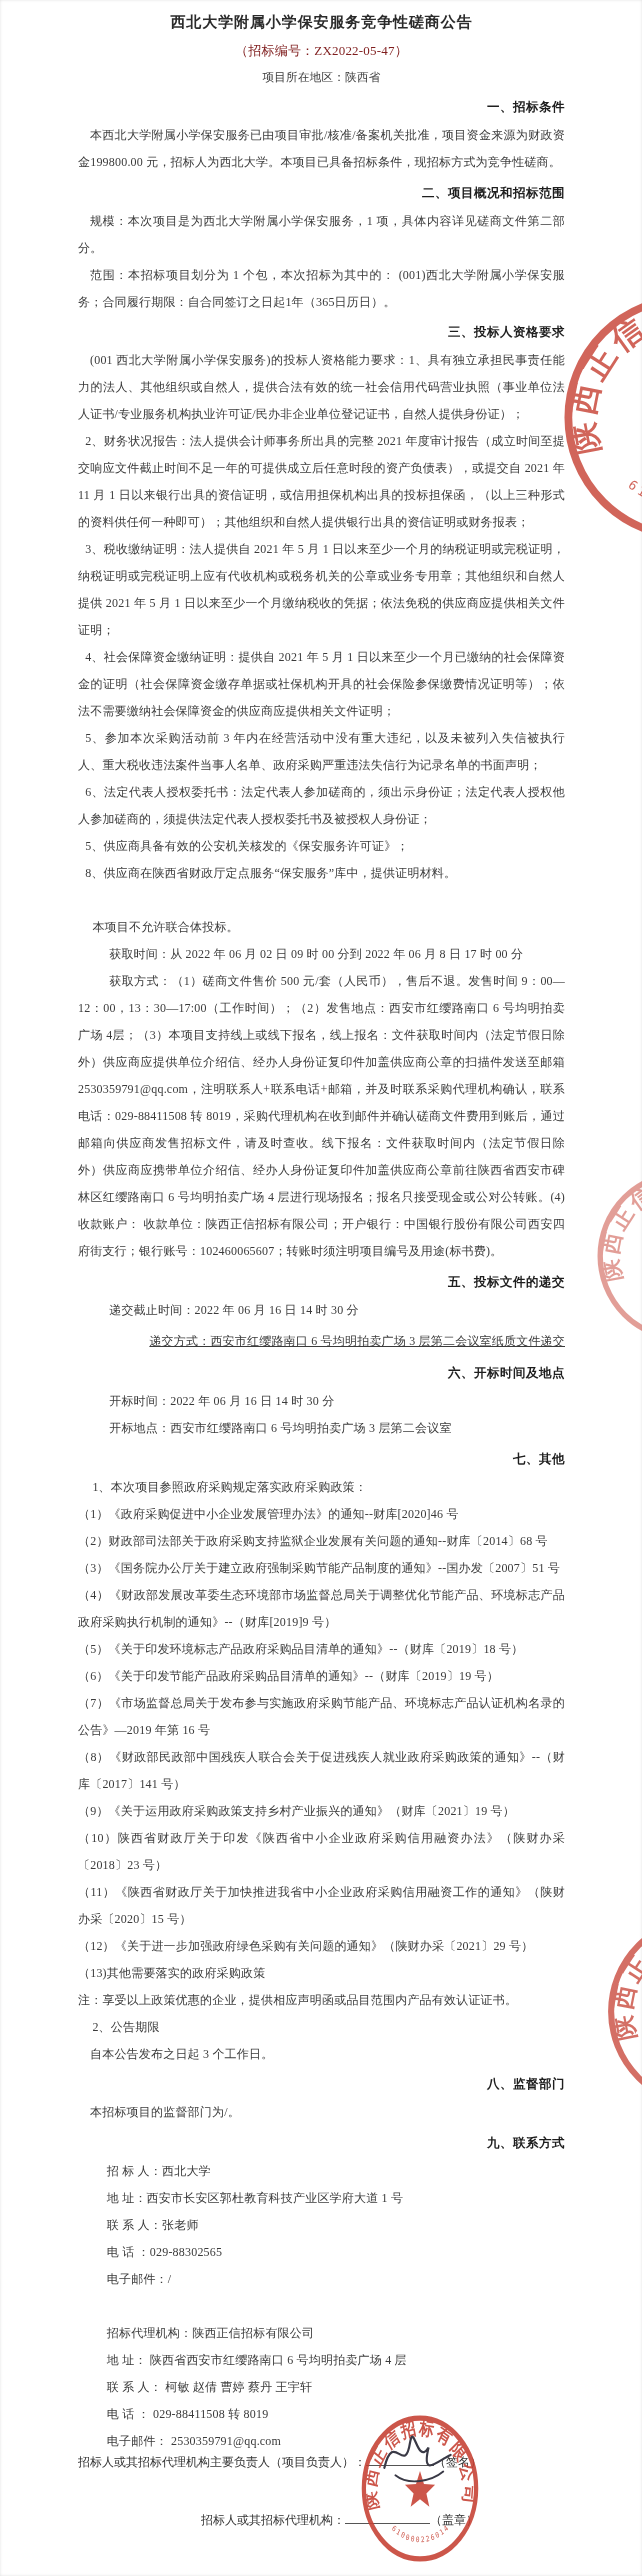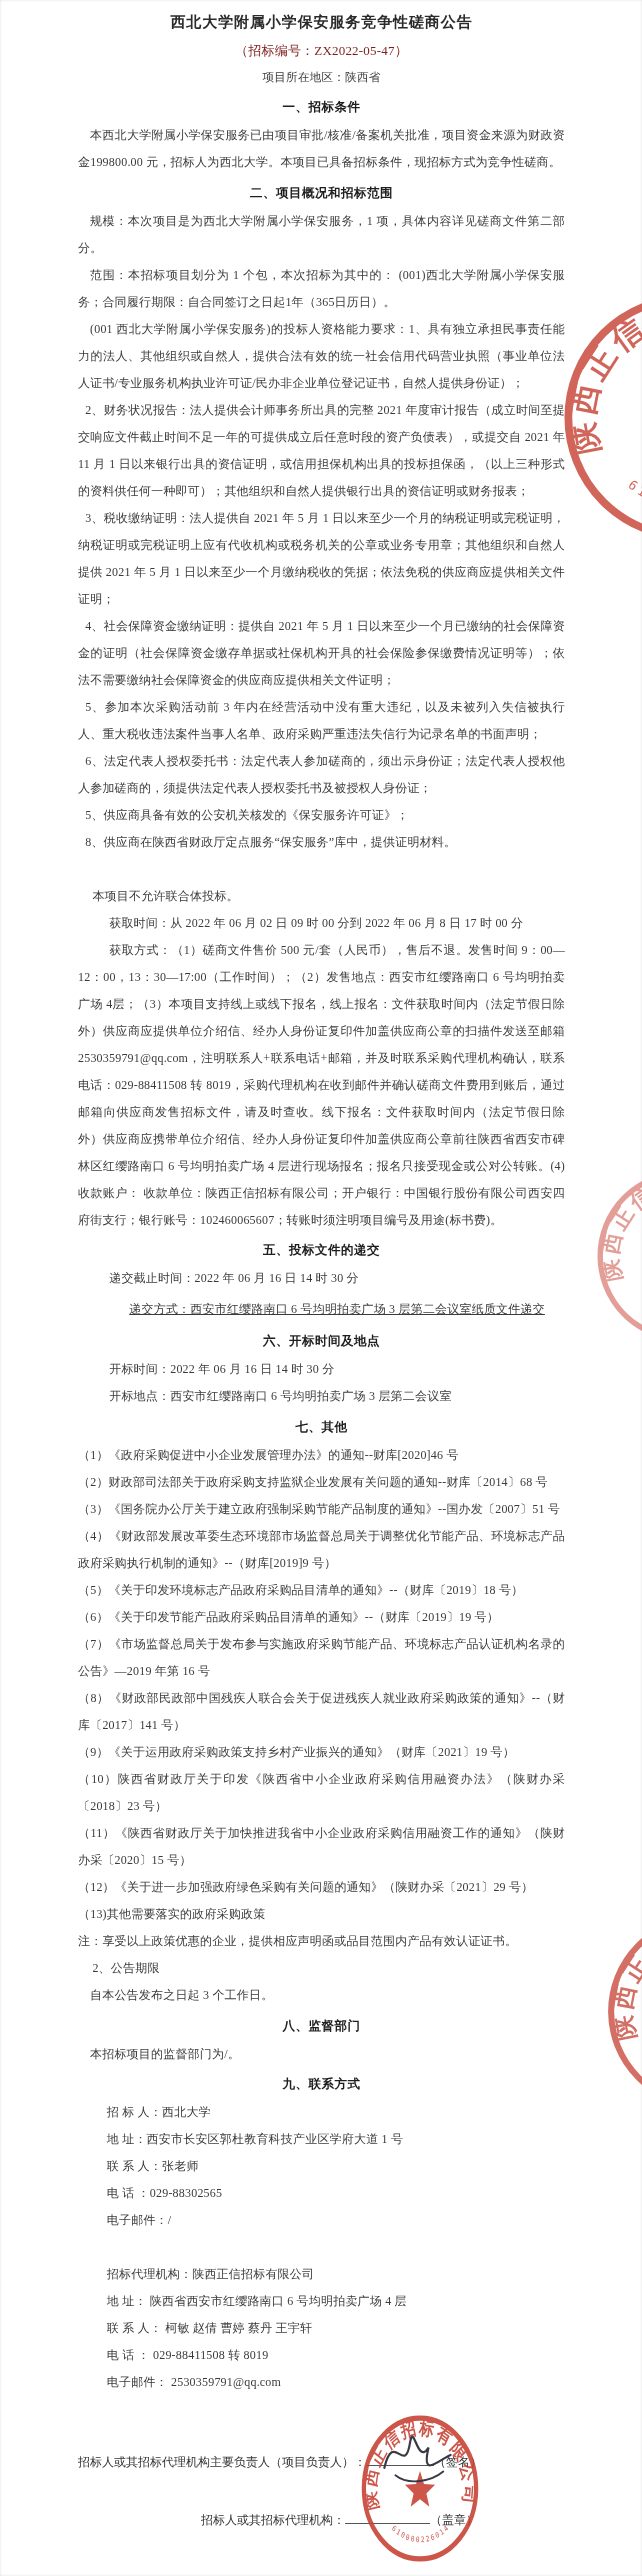--- a/index.html
+++ b/index.html
@@ -11,21 +11,21 @@
   }
   .doc{
     position:relative;
     padding:7px 77px 0 78px;
     font-size:12px;line-height:27px;color:#3b3b3b;
     text-align:justify;letter-spacing:0.2px;
   }
   .title{font-size:15px;font-weight:700;text-align:center;line-height:30px;margin:0;color:#2b2b2b;letter-spacing:0.9px;}
   .subtitle{font-size:13px;text-align:center;line-height:28px;margin:0;color:#7f1d1d;}
   .region{font-size:11.6px;line-height:25px;margin:0;text-align:center;}
-  .sec{font-size:12.5px;font-weight:700;line-height:29px;margin:2.8px 0 0 0;color:#1e1e1e;text-align:center;letter-spacing:0.5px;}
+  .sec{font-size:12.5px;font-weight:700;line-height:29px;margin:2.8px 0 0 0;color:#1e1e1e;text-align:right;letter-spacing:0.5px;}
   p{margin:0;}
   .ind1{text-indent:1em}
   .ind05{text-indent:.6em}
   .ind15{text-indent:1.2em}
   .ind28{text-indent:2.6em}
   .gap-top{margin-top:27px}
   .contact p{text-indent:2.4em}
   .sig-row{position:absolute;left:78px;font-size:12px;color:#333;white-space:nowrap;}
   .sig-underline{display:inline-block;width:68px;border-bottom:1.4px solid #555;height:14px;vertical-align:baseline;}
   .sig-underline.wide{width:85px;}
@@ -41,20 +41,21 @@
   <p class="subtitle">（招标编号：ZX2022-05-47）</p>
   <p class="region">项目所在地区：陕西省</p>
 
   <h2 class="sec">一、招标条件</h2>
   <p class="ind1">本西北大学附属小学保安服务已由项目审批/核准/备案机关批准，项目资金来源为财政资金199800.00 元，招标人为西北大学。本项目已具备招标条件，现招标方式为竞争性磋商。</p>
 
   <h2 class="sec">二、项目概况和招标范围</h2>
   <p class="ind1">规模：本次项目是为西北大学附属小学保安服务，1 项，具体内容详见磋商文件第二部分。</p>
   <p class="ind1">范围：本招标项目划分为 1 个包，本次招标为其中的： (001)西北大学附属小学保安服务；合同履行期限：自合同签订之日起1年（365日历日）。</p>
 
+  <h2 class="sec">三、投标人资格要求</h2>
   <p class="ind1">(001 西北大学附属小学保安服务)的投标人资格能力要求：1、具有独立承担民事责任能力的法人、其他组织或自然人，提供合法有效的统一社会信用代码营业执照（事业单位法人证书/专业服务机构执业许可证/民办非企业单位登记证书，自然人提供身份证）；</p>
   <p class="ind05">2、财务状况报告：法人提供会计师事务所出具的完整 2021 年度审计报告（成立时间至提交响应文件截止时间不足一年的可提供成立后任意时段的资产负债表），或提交自 2021 年11 月 1 日以来银行出具的资信证明，或信用担保机构出具的投标担保函，（以上三种形式的资料供任何一种即可）；其他组织和自然人提供银行出具的资信证明或财务报表；</p>
   <p class="ind05">3、税收缴纳证明：法人提供自 2021 年 5 月 1 日以来至少一个月的纳税证明或完税证明，纳税证明或完税证明上应有代收机构或税务机关的公章或业务专用章；其他组织和自然人提供 2021 年 5 月 1 日以来至少一个月缴纳税收的凭据；依法免税的供应商应提供相关文件证明；</p>
   <p class="ind05">4、社会保障资金缴纳证明：提供自 2021 年 5 月 1 日以来至少一个月已缴纳的社会保障资金的证明（社会保障资金缴存单据或社保机构开具的社会保险参保缴费情况证明等）；依法不需要缴纳社会保障资金的供应商应提供相关文件证明；</p>
   <p class="ind05">5、参加本次采购活动前 3 年内在经营活动中没有重大违纪，以及未被列入失信被执行人、重大税收违法案件当事人名单、政府采购严重违法失信行为记录名单的书面声明；</p>
   <p class="ind05">6、法定代表人授权委托书：法定代表人参加磋商的，须出示身份证；法定代表人授权他人参加磋商的，须提供法定代表人授权委托书及被授权人身份证；</p>
   <p class="ind05">5、供应商具备有效的公安机关核发的《保安服务许可证》；</p>
   <p class="ind05">8、供应商在陕西省财政厅定点服务“保安服务”库中，提供证明材料。</p>
   <p class="ind15 gap-top">本项目不允许联合体投标。</p>
 
@@ -63,20 +64,21 @@
 
   <h2 class="sec">五、投标文件的递交</h2>
   <p class="ind28">递交截止时间：2022 年 06 月 16 日 14 时 30 分</p>
   <h2 class="sec" style="font-weight:400;font-size:12px;color:#3b3b3b;text-indent:2.6em;letter-spacing:0.2px;text-decoration:underline;">递交方式：西安市红缨路南口 6 号均明拍卖广场 3 层第二会议室纸质文件递交</h2>
 
   <h2 class="sec">六、开标时间及地点</h2>
   <p class="ind28">开标时间：2022 年 06 月 16 日 14 时 30 分</p>
   <p class="ind28">开标地点：西安市红缨路南口 6 号均明拍卖广场 3 层第二会议室</p>
 
   <h2 class="sec">七、其他</h2>
+  <p class="ind15">1、本次项目参照政府采购规定落实政府采购政策：</p>
   <p>（1）《政府采购促进中小企业发展管理办法》的通知--财库[2020]46 号</p>
   <p>（2）财政部司法部关于政府采购支持监狱企业发展有关问题的通知--财库〔2014〕68 号</p>
   <p>（3）《国务院办公厅关于建立政府强制采购节能产品制度的通知》--国办发〔2007〕51 号</p>
   <p>（4）《财政部发展改革委生态环境部市场监督总局关于调整优化节能产品、环境标志产品政府采购执行机制的通知》--（财库[2019]9 号）</p>
   <p>（5）《关于印发环境标志产品政府采购品目清单的通知》--（财库〔2019〕18 号）</p>
   <p>（6）《关于印发节能产品政府采购品目清单的通知》--（财库〔2019〕19 号）</p>
   <p>（7）《市场监督总局关于发布参与实施政府采购节能产品、环境标志产品认证机构名录的公告》—2019 年第 16 号</p>
   <p>（8）《财政部民政部中国残疾人联合会关于促进残疾人就业政府采购政策的通知》--（财库〔2017〕141 号）</p>
   <p>（9）《关于运用政府采购政策支持乡村产业振兴的通知》（财库〔2021〕19 号）</p>
   <p>（10）陕西省财政厅关于印发《陕西省中小企业政府采购信用融资办法》（陕财办采〔2018〕23 号）</p>

